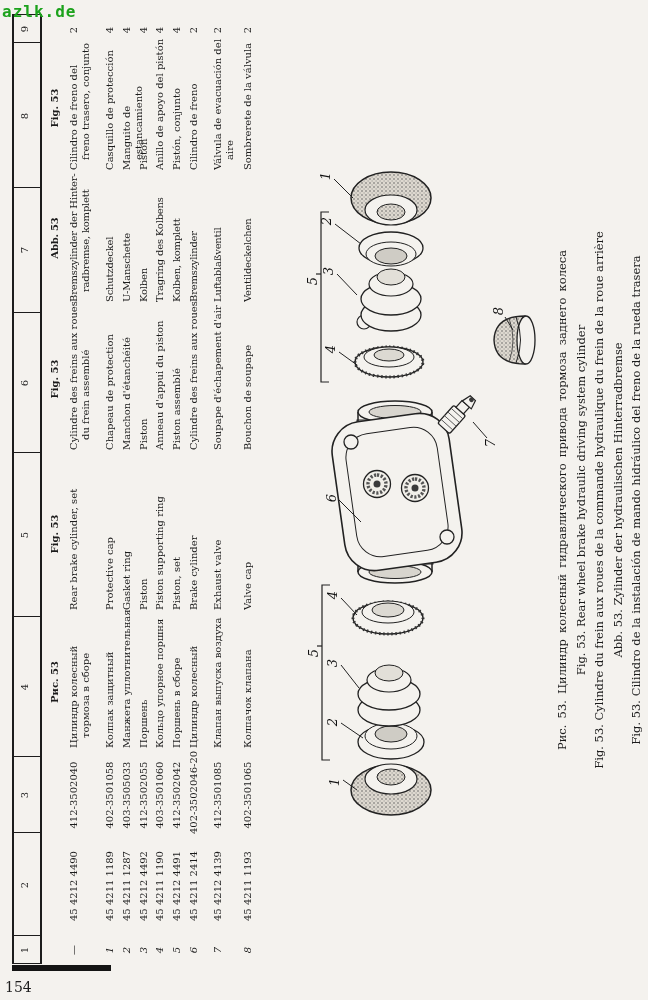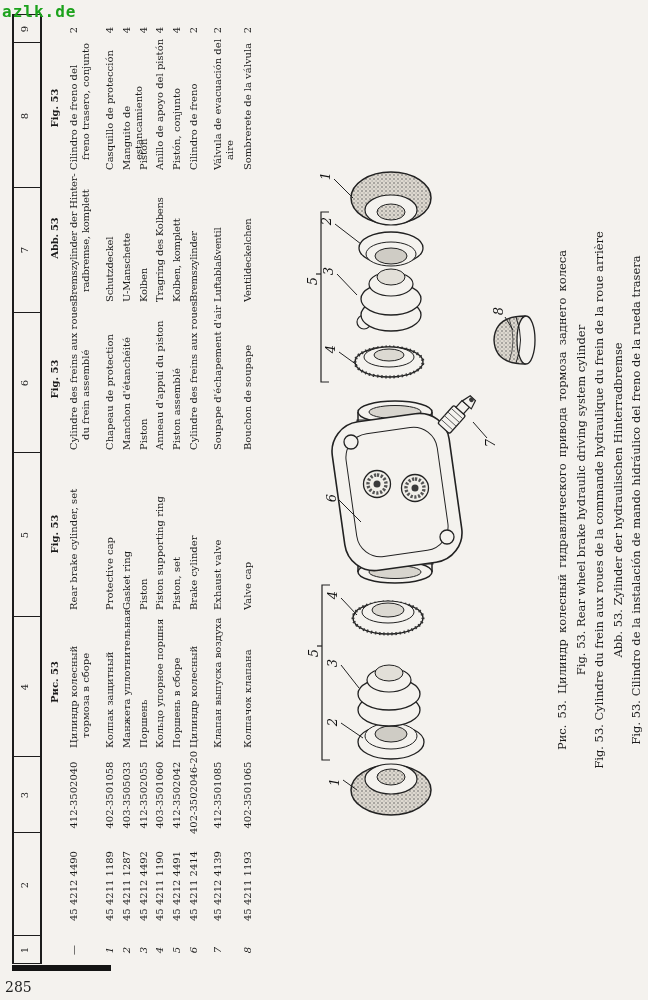--- a/index.html
+++ b/index.html
@@ -37,21 +37,21 @@
   .cap-ru{word-spacing:2.5px;}
   .fig{position:absolute;left:180px;top:285px;}
   .co{font-family:"DejaVu Serif","Liberation Serif",serif;font-style:italic;
     font-size:13px;fill:#111;}
 </style>
 </head>
 <body>
 
 <div class="sheet">
   <div class="watermark">azlk.de</div>
-  <div class="pagenum">285</div>
+  <div class="pagenum">154</div>
 
   <div class="rot">
 
     <div class="hline" style="left:36px;top:12px;width:950px"></div>
     <div class="hline" style="left:36px;top:40px;width:950px"></div>
     <div class="gutter-bar"></div>
     <div class="vtick" style="left:36px"></div>
     <div class="vtick" style="left:64px"></div>
     <div class="vtick" style="left:167px"></div>
     <div class="vtick" style="left:243px"></div>

